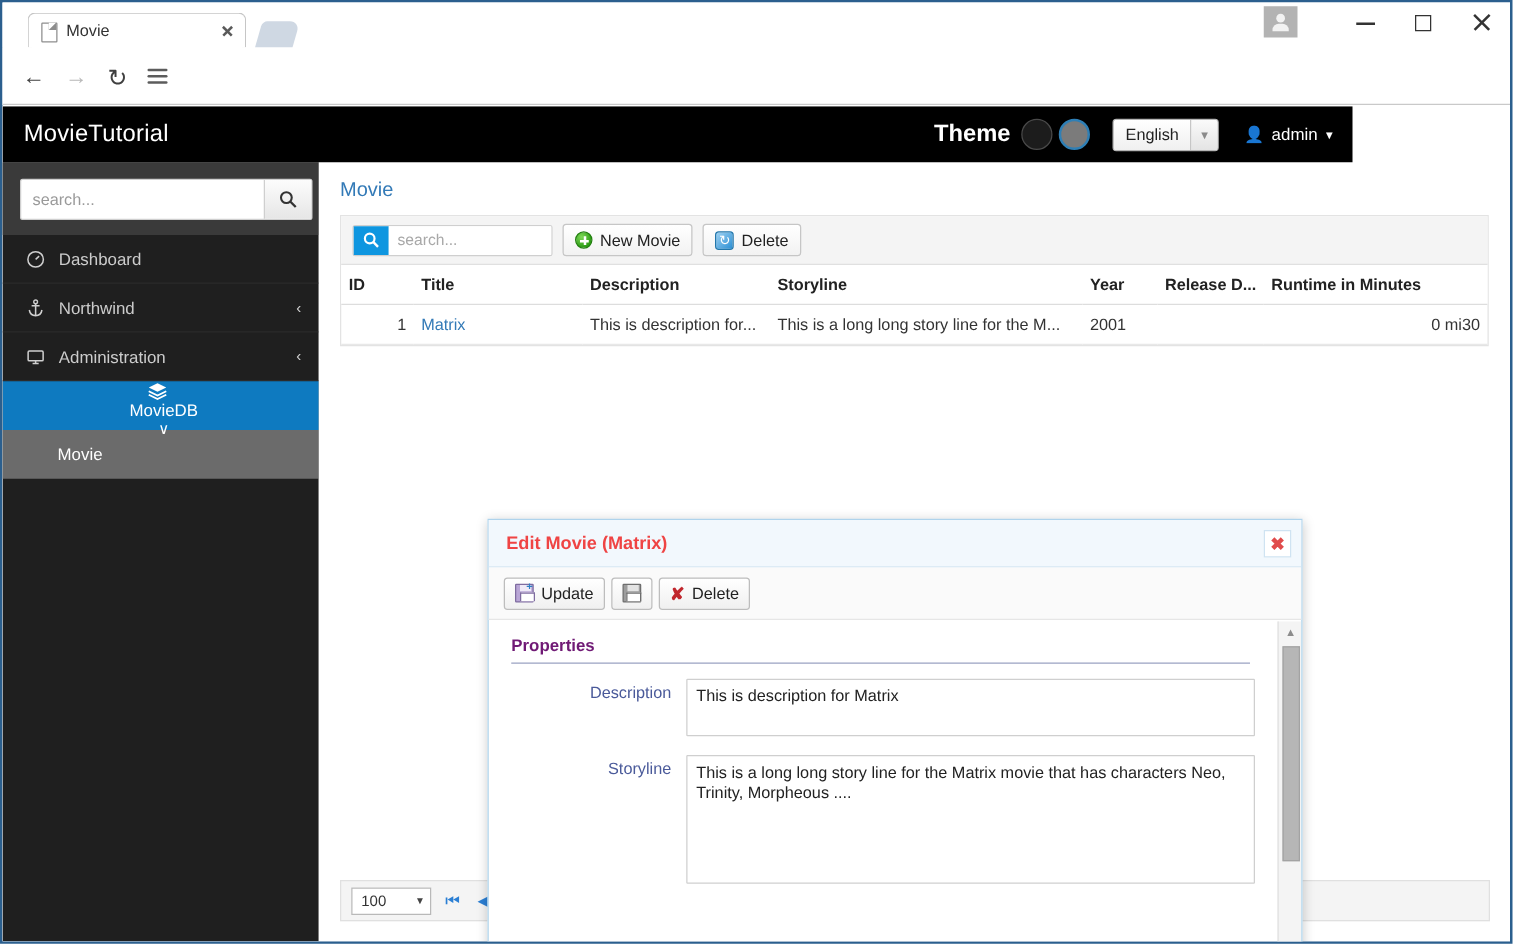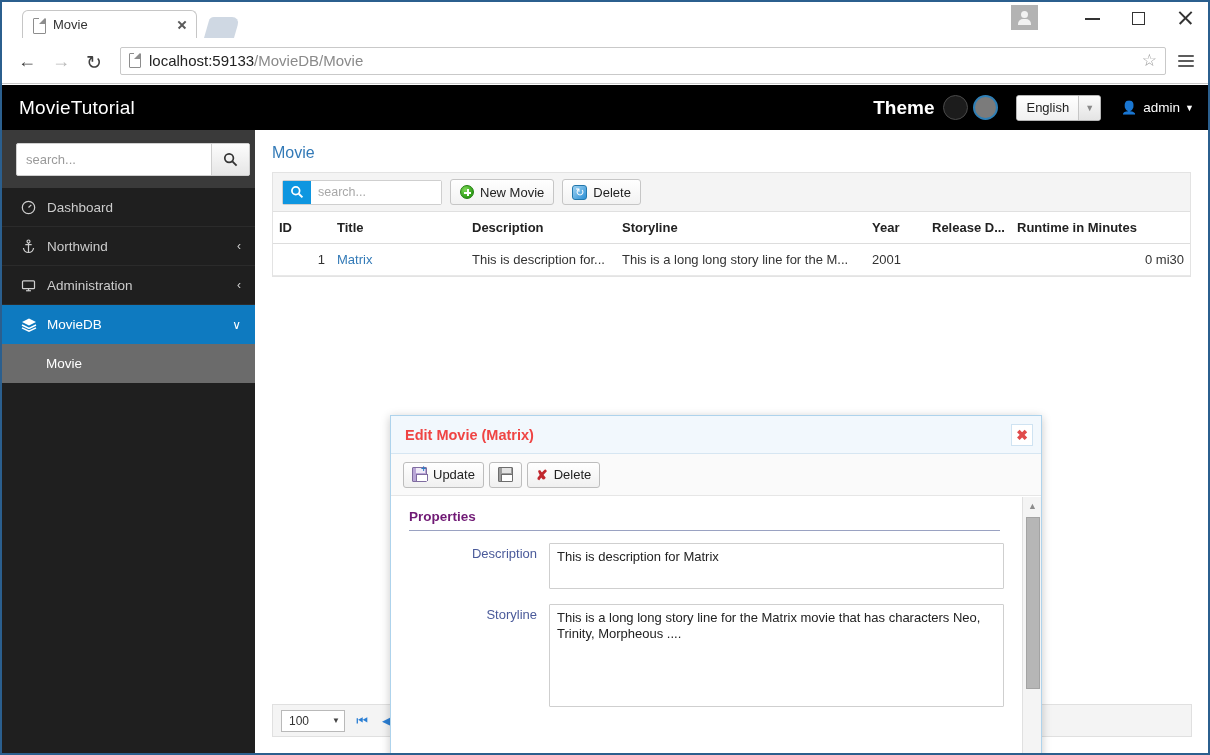--- a/index.html
+++ b/index.html
@@ -106,21 +106,21 @@
   #menu-btn i:nth-child(3){ top:19px; }
 
   
   #viewport {
     position:absolute; left:0; top:83px; width:1206px; height:668px;
     background:#ffffff; overflow:hidden;
   }
 
   
   #app-header {
-    position:absolute; left:0; top:0; width:1206px; height:45px;
+    position:absolute; left:0; top:0; width:1080px; height:45px;
     background:#000000; display:flex; align-items:center;
   }
   #brand { color:#ffffff; font-size:19px; padding-left:17px; letter-spacing:.2px; }
   #header-right { margin-left:auto; display:flex; align-items:center; padding-right:14px; gap:0; }
   #theme-label { color:#fff; font-size:19px; font-weight:bold; margin-right:9px; }
   .theme-dot { width:25px; height:25px; border-radius:50%; display:inline-block; }
   #theme-dot-dark { background:#1c1c1c; border:1px solid #4a4a4a; }
   #theme-dot-gray { background:#7b7b7b; border:2px solid #2f7fb5; margin-left:5px; }
   #lang-select {
     margin-left:18px; height:26px; display:flex; align-items:stretch;
@@ -156,21 +156,21 @@
     width:38px; background:linear-gradient(#fcfcfc,#e6e6e6); border-left:1px solid #cfcfcf;
     display:flex; align-items:center; justify-content:center;
   }
   .nav-item {
     height:39px; display:flex; align-items:center; padding:0 14px 0 19px;
     color:#cccccc; font-size:13.5px; border-bottom:1px solid #2b2b2b; position:relative;
   }
   .nav-item .nav-ico { width:26px; flex:0 0 auto; display:flex; align-items:center; color:#cfcfcf; }
   .nav-item .nav-label { flex:1 1 auto; }
   .nav-item .nav-chevron { font-size:12px; color:#cfcfcf; }
-  .nav-item.active { background:#0e7ac0; color:#ffffff; border-bottom:none; }
+  .nav-item.active { background:#0e7ac0; color:#ffffff; border-bottom:none;flex-direction:column; }
   .nav-item.active .nav-ico, .nav-item.active .nav-chevron { color:#ffffff; }
   .nav-sub {
     height:39px; display:flex; align-items:center; padding-left:44px;
     background:#6b6b6b; color:#ffffff; font-size:13.5px;
   }
 
   
   #content {
     position:absolute; left:253px; top:45px; width:953px; height:623px; background:#ffffff;
   }
@@ -361,25 +361,20 @@
   <div id="toolbar-row">
     <div class="nav-btn">
         <span class="arrow-back">←</span>
       </div>
     <div class="nav-btn">
         <span class="arrow-fwd">→</span>
       </div>
     <div class="nav-btn">
         <span class="reload">↻</span>
       </div>
-    <div id="urlbar">
-      <span class="url-pageicon"></span>
-      <span class="url-text"><b>localhost:59133</b><span>/MovieDB/Movie</span></span>
-      <span class="star">☆</span>
-    </div>
     <div id="menu-btn">
         <i></i>
         <i></i>
         <i></i>
       </div>
   </div>
 
   <div id="viewport">
 
     <div id="app-header">

